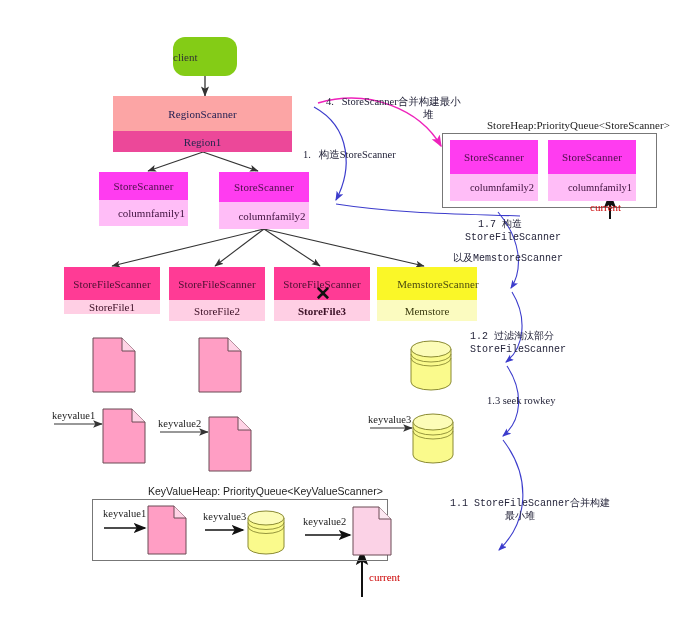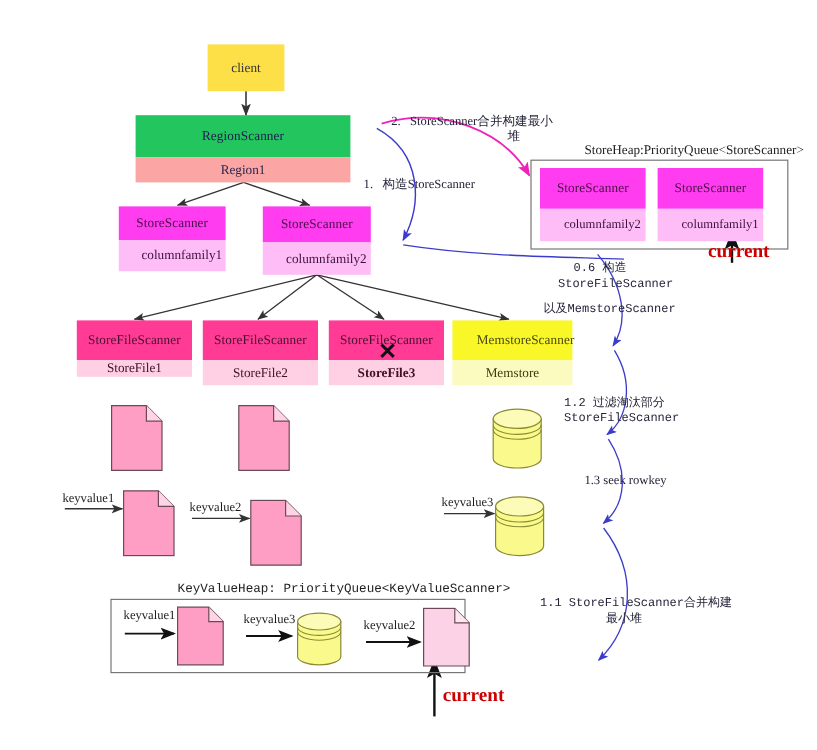--- a/index.html
+++ b/index.html
@@ -17,55 +17,55 @@
     box-sizing:border-box;width:100%;display:flex;align-items:center;justify-content:center;
     font-size:11px;letter-spacing:.1px;white-space:nowrap;
   }
   .node .bdy{
     box-sizing:border-box;width:100%;display:flex;align-items:center;justify-content:center;
     font-size:11px;white-space:nowrap;
   }
 
   
   .client{
-    position:absolute;background:#fde047;border-radius:0;
-    display:flex;align-items:center;justify-content:center;
+    position:absolute;background:#84cc16;border-radius:12px;
+    display:flex;align-items:center;justify-content:flex-start;
     font-size:11px;color:#333;
   }
 
   
-  .rs-hdr{background:#22c55e;color:#1c1c50;}
-  .rs-bdy{background:#fca5a5;color:#26264f;}
+  .rs-hdr{background:#fca5a5;color:#1c1c50;}
+  .rs-bdy{background:#ec4899;color:#26264f;}
 
   
   .ss-hdr{background:#ff3cf0;color:#4a1048;}
   .ss-bdy{background:#ffbdf7;color:#3d113c;padding-left:16px;}
 
   
   .sfs-hdr{background:#ff3b95;color:#4a1030;}
   .sfs-bdy{background:#ffcfe4;color:#3d1127;}
 
   
   .ms-hdr{background:#faf728;color:#4a4a10;}
   .ms-bdy{background:#fbfbc0;color:#3d3d11;}
 
   
   .heapbox{position:absolute;box-sizing:border-box;border:1px solid #777;background:transparent;}
   .heaptitle{position:absolute;font-size:11px;color:#1d1d1d;white-space:nowrap;}
-  .heaptitle.mono{font-family:Liberation Mono, monospace;font-size:10.5px;}
+  .heaptitle.mono{font-family:Liberation Sans, sans-serif;font-size:10.5px;}
 
   
   .shape{position:absolute;}
 
   
   .anno{position:absolute;font-size:10.5px;line-height:13px;color:#24243a;white-space:pre;}
   .anno.mono{font-family:"Liberation Mono", monospace;font-size:10px;line-height:13px;}
   .anno.serif{font-family:"Liberation Serif", serif;}
   .kvlabel{position:absolute;font-size:10.5px;color:#1b1b1b;white-space:nowrap;}
-  .current{position:absolute;font-size:16px;font-weight:bold;color:#cc0000;white-space:nowrap;
+  .current{position:absolute;font-size:11px;font-weight:normal;color:#cc0000;white-space:nowrap;
            font-family:"Liberation Serif", serif;}
   .xmark{position:absolute;font-size:19px;font-weight:bold;color:#111;line-height:1;}
 </style>
 </head>
 <body>
 
 <div id="canvas">
 
   <svg class="layer">
     <defs>
@@ -266,24 +266,24 @@
   <svg class="shape" style="left:352px;top:506px;" width="40" height="50">
     <path d="M1,1 H27 L39,13 V49 H1 Z" fill="#fbd2e6" stroke="#6b4a55" stroke-width="1"></path>
     <path d="M27,1 V13 H39" fill="#fde8f2" stroke="#6b4a55" stroke-width="1"></path>
   </svg>
   <div class="kvlabel" style="left:303px;top:516px;">keyvalue2</div>
 
   <div class="current" style="left:369px;top:571px;">current</div>
 
   <div class="anno serif" style="left:303px;top:148px;">1.   构造StoreScanner</div>
 
-  <div class="anno serif" style="left:326px;top:95px;">2.   StoreScanner合并构建最小</div>
+  <div class="anno serif" style="left:326px;top:95px;">4.   StoreScanner合并构建最小</div>
   <div class="anno serif" style="left:423px;top:108px;">堆</div>
 
-  <div class="anno mono" style="left:478px;top:218px;">0.6 构造</div>
+  <div class="anno mono" style="left:478px;top:218px;">1.7 构造</div>
   <div class="anno mono" style="left:465px;top:231px;">StoreFileScanner</div>
   <div class="anno mono" style="left:453px;top:252px;">以及MemstoreScanner</div>
 
   <div class="anno mono" style="left:470px;top:330px;">1.2 过滤淘汰部分</div>
   <div class="anno mono" style="left:470px;top:343px;">StoreFileScanner</div>
 
   <div class="anno serif" style="left:487px;top:394px;">1.3 seek rowkey</div>
 
   <div class="anno mono" style="left:450px;top:497px;">1.1 StoreFileScanner合并构建</div>
   <div class="anno mono" style="left:505px;top:510px;">最小堆</div>

